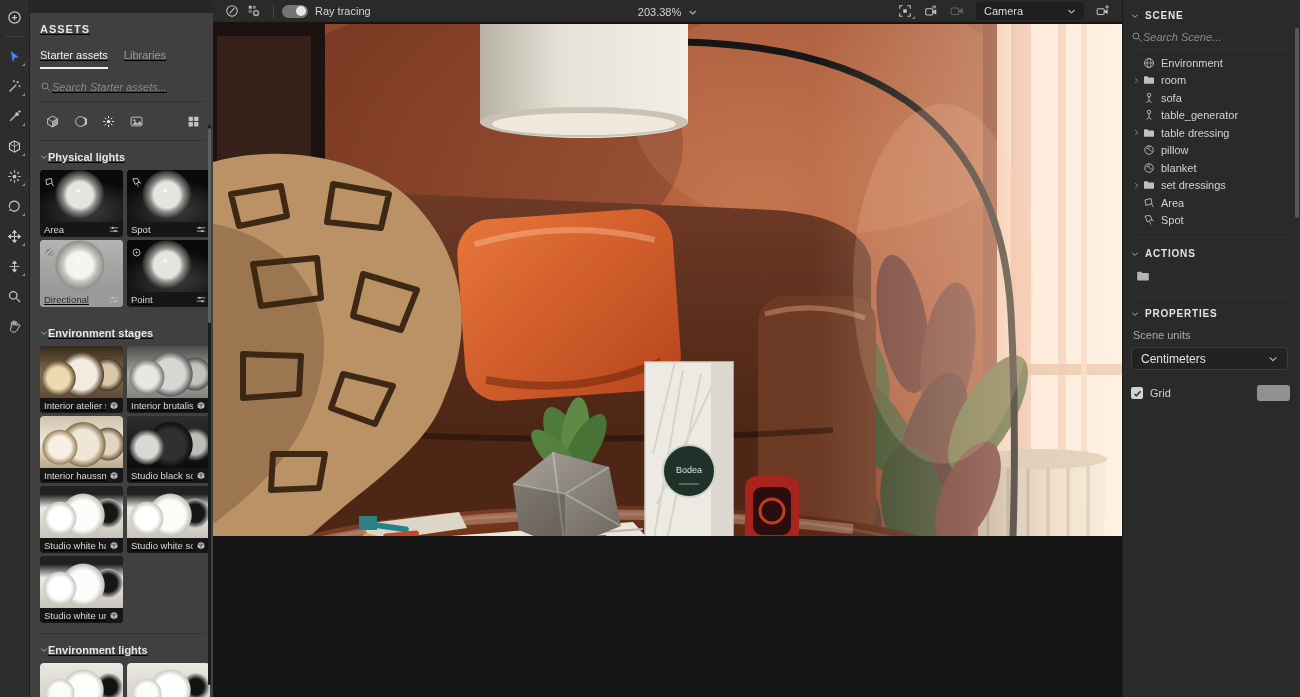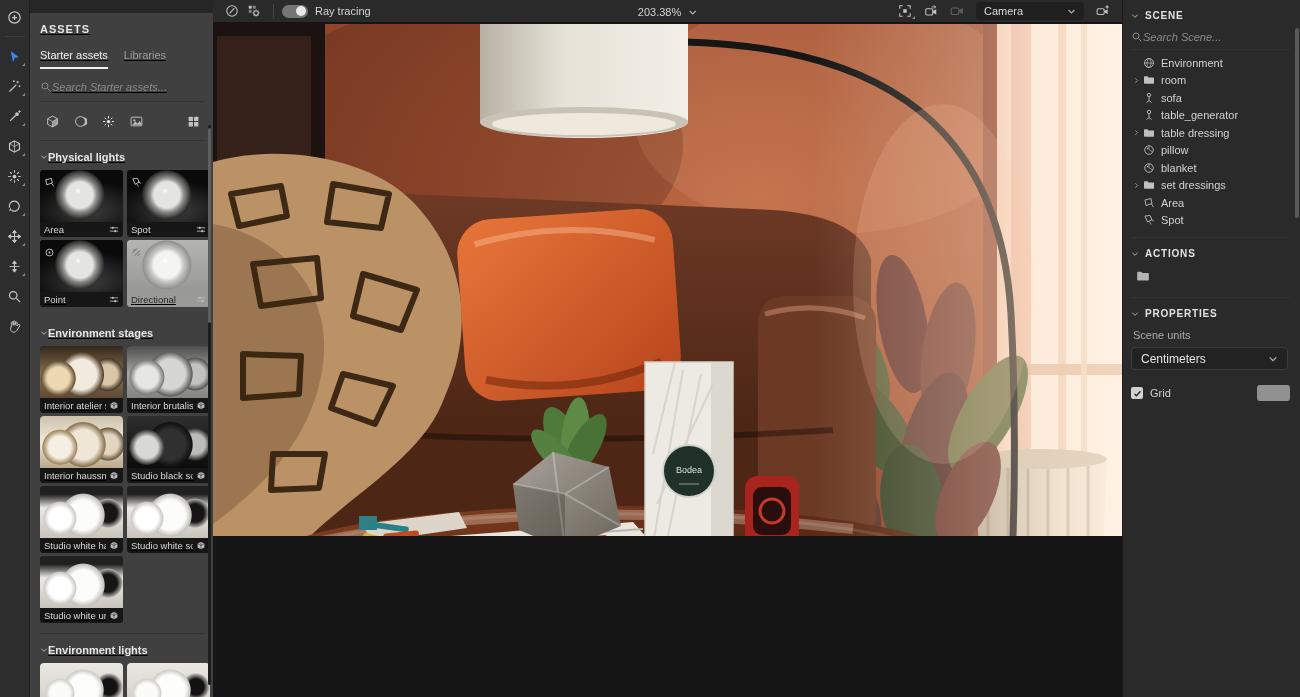--- a/index.html
+++ b/index.html
@@ -437,41 +437,41 @@
                   <use href="#i-spotlight"></use>
                 </svg></span>
             </div>
           <div class="clabel">
               <span class="txt">Spot</span>
             <svg>
                 <use href="#i-sliders"></use>
               </svg>
             </div>
         </div>
-        <div class="card">
-          <div class="thumb th-dark">
-            <span class="corner"><svg>
-                  <use href="#i-pointlight"></use>
-                </svg></span>
-            </div>
-          <div class="clabel">
-              <span class="txt">Point</span>
-            <svg>
-                <use href="#i-sliders"></use>
-              </svg>
-            </div>
-        </div>
         <div class="card light-card">
           <div class="thumb th-dir">
             <span class="corner"><svg>
                   <use href="#i-dirlight"></use>
                 </svg></span>
             </div>
           <div class="clabel">
               <span class="txt">Directional</span>
+            <svg>
+                <use href="#i-sliders"></use>
+              </svg>
+            </div>
+        </div>
+        <div class="card">
+          <div class="thumb th-dark">
+            <span class="corner"><svg>
+                  <use href="#i-pointlight"></use>
+                </svg></span>
+            </div>
+          <div class="clabel">
+              <span class="txt">Point</span>
             <svg>
                 <use href="#i-sliders"></use>
               </svg>
             </div>
         </div>
       </div>
 
       <div class="sec-head" style="margin-top:20px">
         <svg>
             <use href="#i-chevdown"></use>

